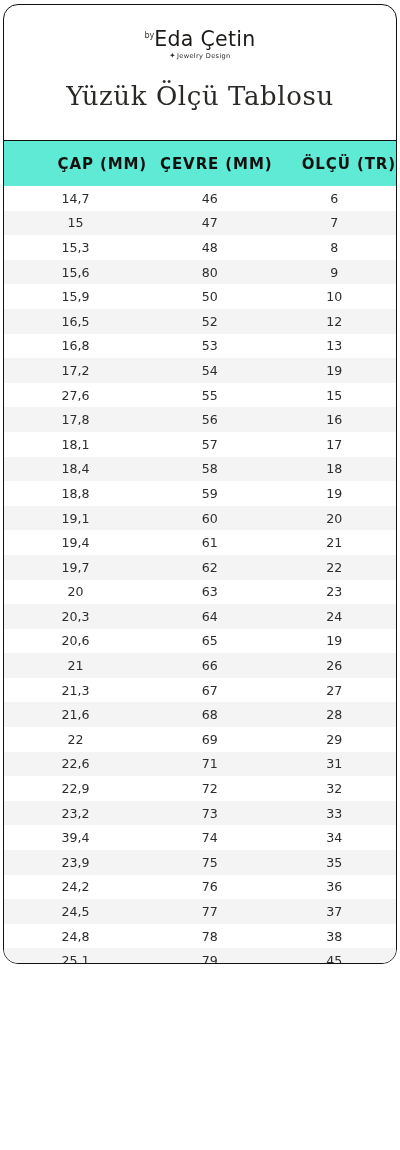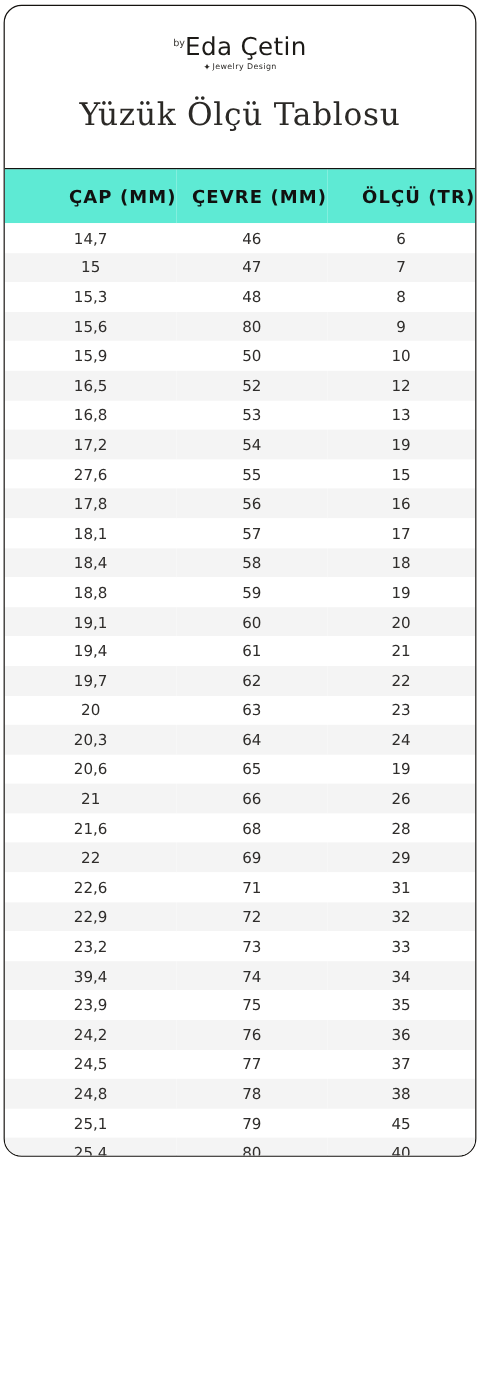--- a/index.html
+++ b/index.html
@@ -244,20 +244,25 @@
           <td>20,6</td>
           <td>65</td>
           <td>19</td>
         </tr>
         <tr>
           <td>21</td>
           <td>66</td>
           <td>26</td>
         </tr>
         <tr>
+          <td>21,3</td>
+          <td>67</td>
+          <td>27</td>
+        </tr>
+        <tr>
           <td>21,6</td>
           <td>68</td>
           <td>28</td>
         </tr>
         <tr>
           <td>22</td>
           <td>69</td>
           <td>29</td>
         </tr>
         <tr>

